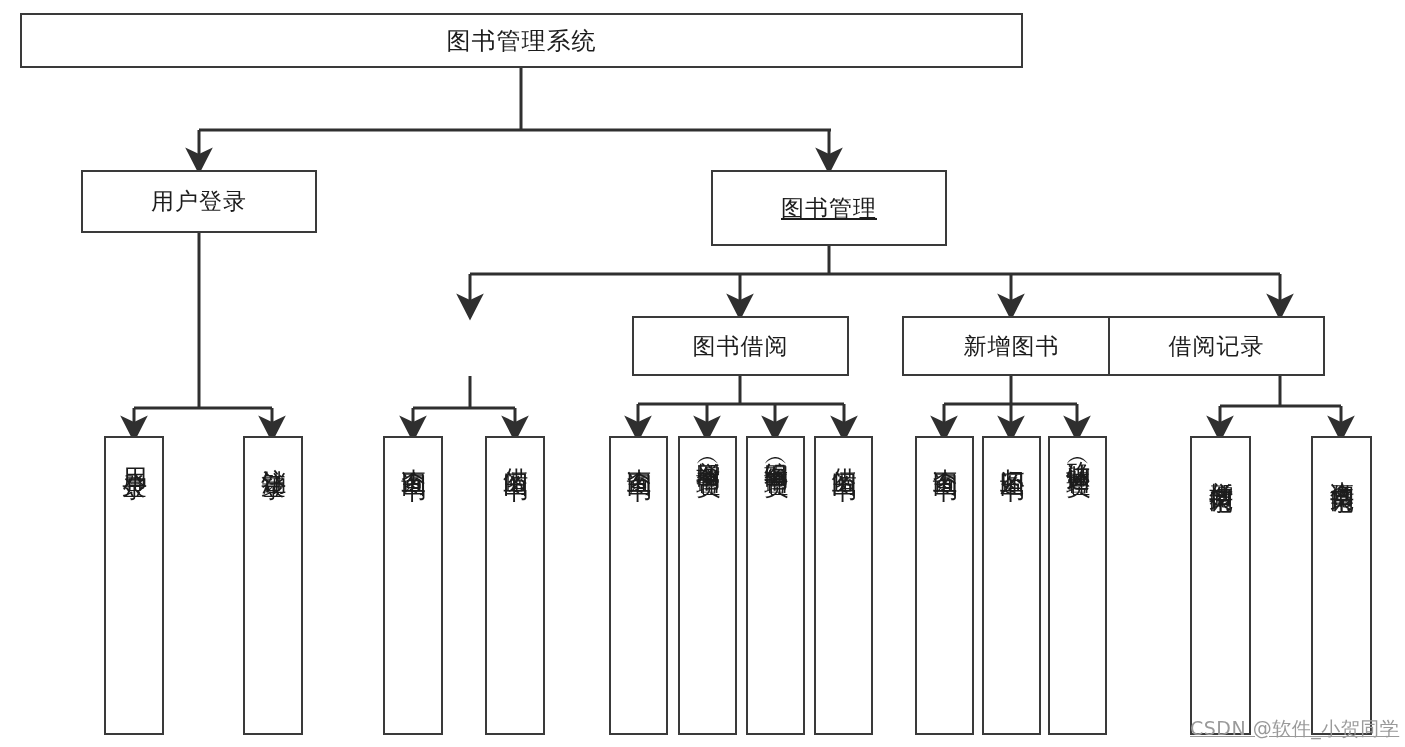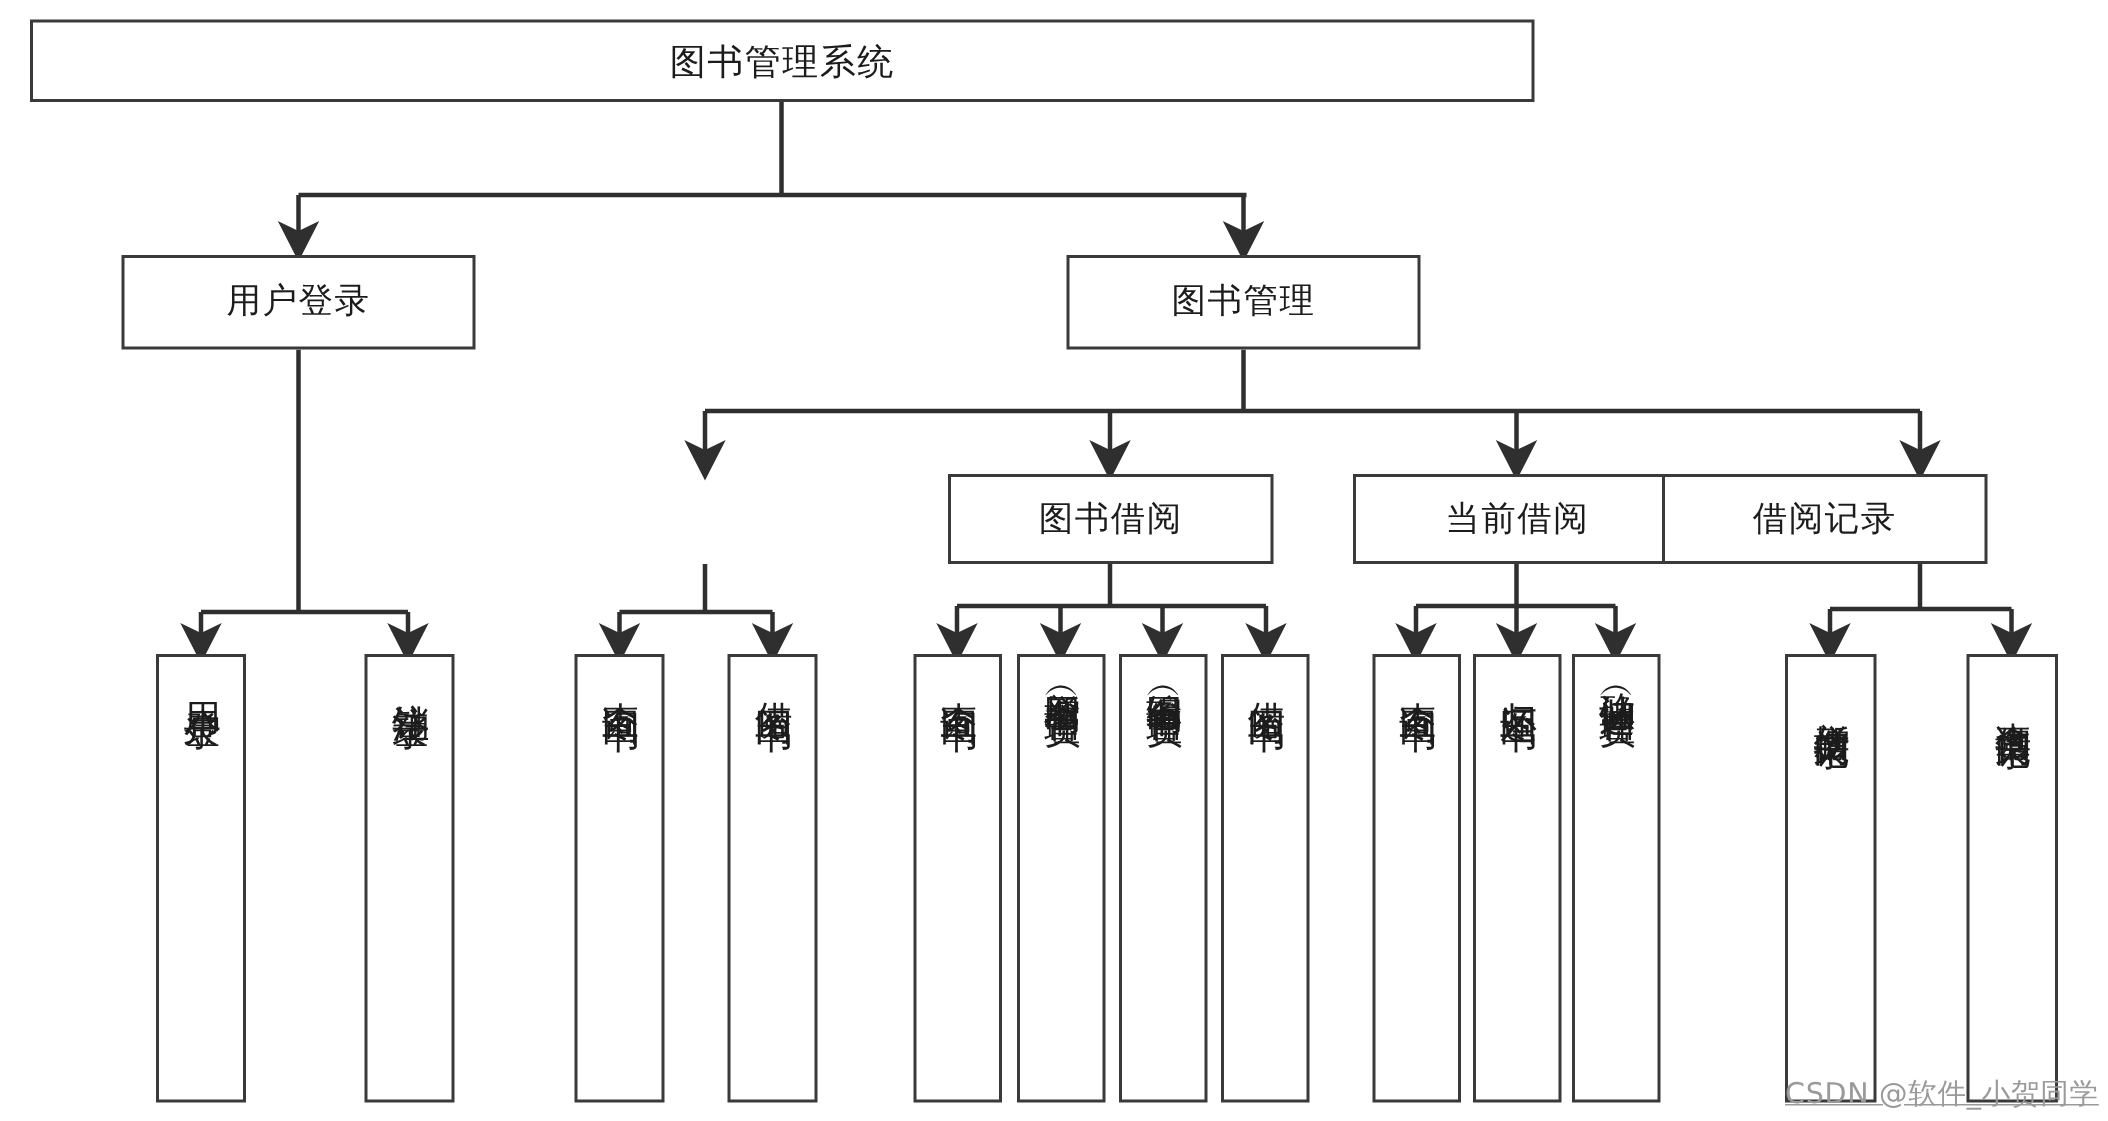--- a/index.html
+++ b/index.html
@@ -117,29 +117,29 @@
     </g>
   </svg>
 
   <div class="node h root" style="left:20px; top:13px; width:1003px; height:55px;">
     <span class="lbl">图书管理系统</span>
   </div>
 
   <div class="node h" style="left:81px; top:170px; width:236px; height:63px;">
     <span class="lbl">用户登录</span>
   </div>
-  <div class="node h" style="left:711px; top:170px; width:236px; height:63px;">
+  <div class="node h" style="left:711px; top:170px; width:236px; height:76px;text-decoration:underline;">
     <span class="lbl">图书管理</span>
   </div>
 
   <div class="node h" style="left:632px; top:316px; width:217px; height:60px;">
     <span class="lbl">图书借阅</span>
   </div>
   <div class="node h" style="left:902px; top:316px; width:219px; height:60px;">
-    <span class="lbl">当前借阅</span>
+    <span class="lbl">新增图书</span>
   </div>
   <div class="node h" style="left:1108px; top:316px; width:217px; height:60px;">
     <span class="lbl">借阅记录</span>
   </div>
 
   <div class="node v" style="left:104px; top:436px; width:60px; height:299px;">
     <span class="lbl">用户登录</span>
   </div>
   <div class="node v" style="left:243px; top:436px; width:60px; height:299px;">
     <span class="lbl">注销登录</span>

